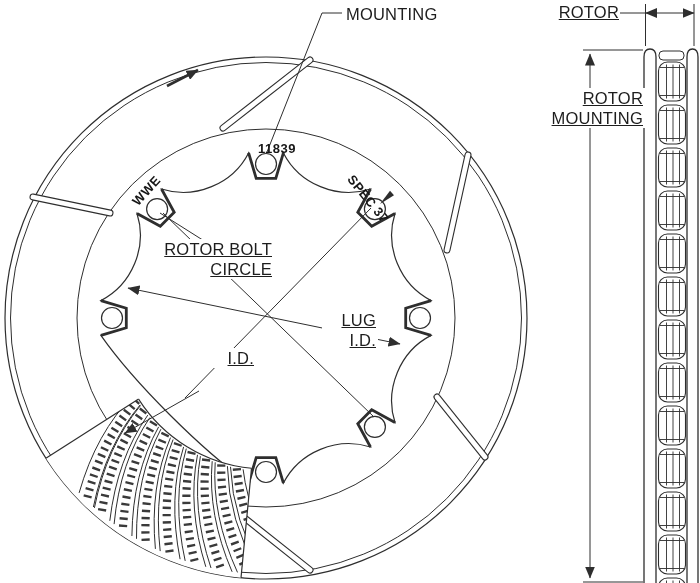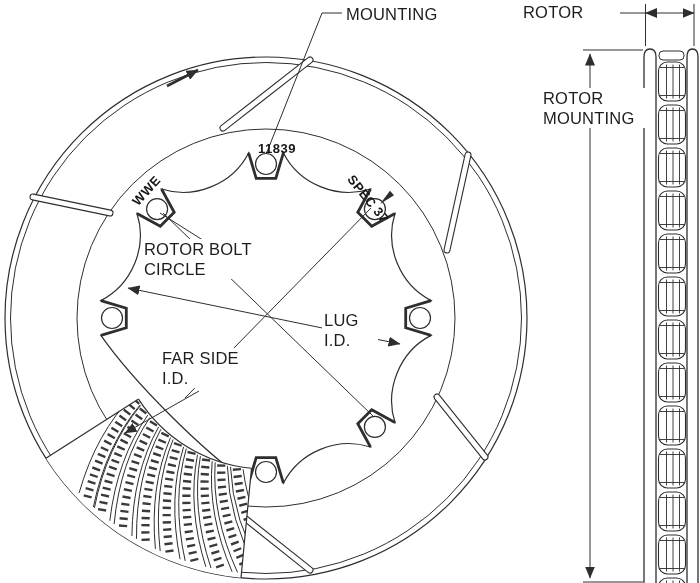--- a/index.html
+++ b/index.html
@@ -2,21 +2,21 @@
 <html><head>
 <meta charset="utf-8">
 <style>
   html,body{margin:0;padding:0;background:#fff;}
   #stage{position:relative;width:700px;height:583px;background:#fff;overflow:hidden;
          font-family:"Liberation Sans", sans-serif;}
   #rotor-svg{position:absolute;left:0;top:0;}
   .lbl{position:absolute;color:#1d1d1d;font-size:16.5px;line-height:20px;letter-spacing:.2px;
        white-space:nowrap;}
   .lbl span{display:block;}
-  .ctr{text-align:left;}
+  .ctr{text-align:right;text-decoration:underline;}
   .bgw{background:#fff;padding:0 2px;}
   .mark{position:absolute;color:#161616;font-size:13px;font-weight:700;letter-spacing:.5px;}
 </style>
 </head>
 <body>
 
 <div id="stage">
   <svg id="rotor-svg" width="700" height="583" viewBox="0 0 700 583">
       <defs>
     <marker id="arr" markerWidth="14" markerHeight="10" refX="11.5" refY="5" orient="auto-start-reverse" markerUnits="userSpaceOnUse">
@@ -206,20 +206,19 @@
     <span>ROTOR BOLT</span>
     <span>CIRCLE</span>
   </div>
 
   <div class="lbl ctr bgw" style="left:322px;top:310px;width:52px;">
     <span>LUG</span>
     <span>I.D.</span>
   </div>
 
   <div class="lbl ctr bgw" style="left:160px;top:348px;width:92px;">
-    <span>FAR SIDE</span>
     <span>I.D.</span>
   </div>
 
   <div class="mark" style="left:258px;top:141px;">11839</div>
   <div class="mark" style="left:129px;top:183px;transform:rotate(-48deg);">WWE</div>
   <div class="mark" style="left:356px;top:172px;transform:rotate(51deg);transform-origin:0 0;">SPEC 37</div>
 </div>
 
 </body></html>

